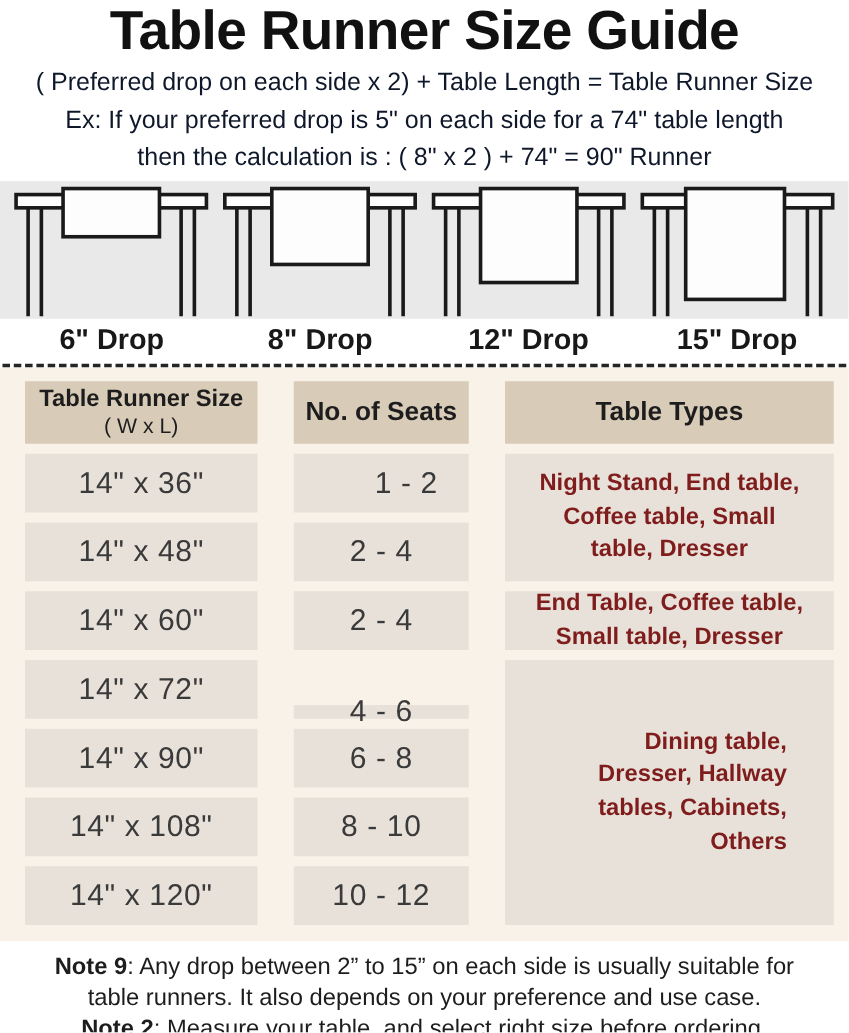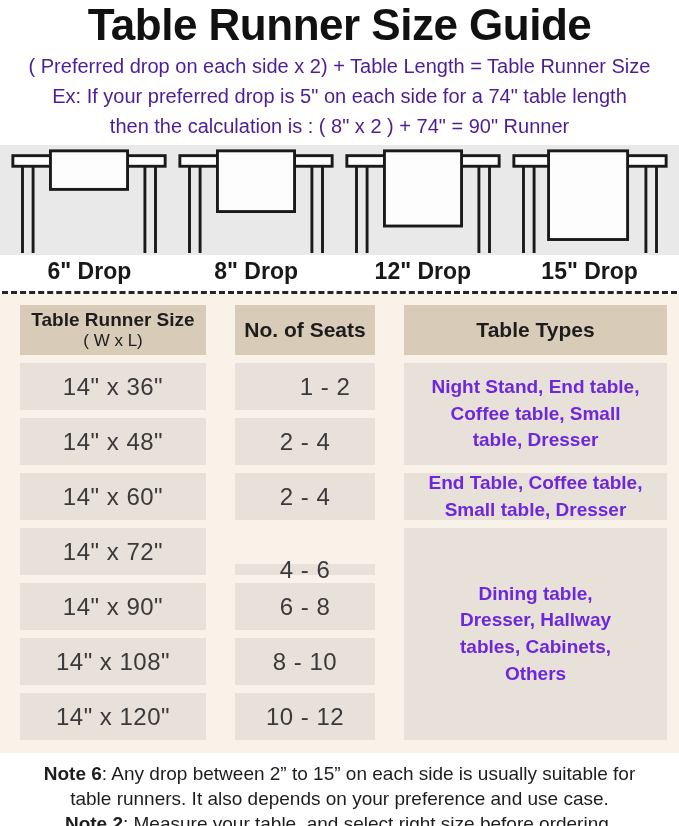--- a/index.html
+++ b/index.html
@@ -4,21 +4,21 @@
 <style>
   * { margin:0; padding:0; box-sizing:border-box; }
   html,body { background:#ffffff; }
   .page {
     width:679px; height:826px; overflow:hidden; background:#ffffff;
     font-family:"Liberation Sans", sans-serif; color:#1f1f1f; margin:0 auto;
   }
   
   .app-header { text-align:center; padding-top:3px; }
   .title { font-size:44px; font-weight:800; line-height:1.0; letter-spacing:-0.5px; color:#111; }
-  .subline { font-size:20px; line-height:1.25; margin-top:5px; color:#4c1d95; }
+  .subline { font-size:20px; line-height:1.25; margin-top:5px; color:#0f172a; }
   .subline.first { margin-top:7px; }
   
   .strip {
     height:110px; background:#e9e9e9; margin-top:6px;
     display:grid; grid-template-columns:repeat(4,1fr); padding:0 6px;
   }
   .diagram-box { display:flex; justify-content:center; }
   .diagram-box svg { display:block; }
   .labels-row {
     display:grid; grid-template-columns:repeat(4,1fr);
@@ -41,26 +41,26 @@
   }
   .h-main { font-size:19px; font-weight:bold; line-height:1.15; }
   .h-sub  { font-size:17px; font-weight:normal; line-height:1.15; }
   .h-one  { font-size:21px; font-weight:bold; }
   .d-cell {
     background:#e8e1da; display:flex; align-items:center; justify-content:center;
     font-size:24px; color:#3a3a3a; letter-spacing:0.5px;
   }
   .t-cell {
     background:#e8e1da; display:flex; align-items:center; justify-content:center;
-    font-size:19px; font-weight:bold; line-height:1.4; text-align:center; color:#6d28d9;
+    font-size:19px; font-weight:bold; line-height:1.4; text-align:center; color:#7f1d1d;
   }
   .t-cell span { display:block; }
   .t-inner-a { max-width:218px; }
   .t-inner-b { max-width:238px; }
-  .t-inner-c { max-width:188px; }
+  .t-inner-c { max-width:188px;text-align:right; }
   
   .notes { text-align:center; padding-top:8px; font-size:19px; line-height:1.32; color:#1d1d1d; }
   .notes b { font-weight:bold; }
 </style>
 </head>
 <body>
 
 <div class="page">
 
   <div class="app-header">
@@ -144,18 +144,18 @@
     </div>
     <div class="t-cell" style="grid-column:3; grid-row:4;">
       <span class="t-inner-b">End Table, Coffee table, Small table, Dresser</span>
     </div>
     <div class="t-cell" style="grid-column:3; grid-row:5 / span 4;">
       <span class="t-inner-c">Dining table, Dresser, Hallway tables, Cabinets, Others</span>
     </div>
   </div>
 
   <div class="notes">
-    <div><b>Note 6</b><span>: Any drop between 2” to 15” on each side is usually suitable for</span></div>
+    <div><b>Note 9</b><span>: Any drop between 2” to 15” on each side is usually suitable for</span></div>
     <div>table runners. It also depends on your preference and use case.</div>
     <div><b>Note 2</b><span>: Measure your table, and select right size before ordering.</span></div>
   </div>
 
 </div>
 
 </body></html>

